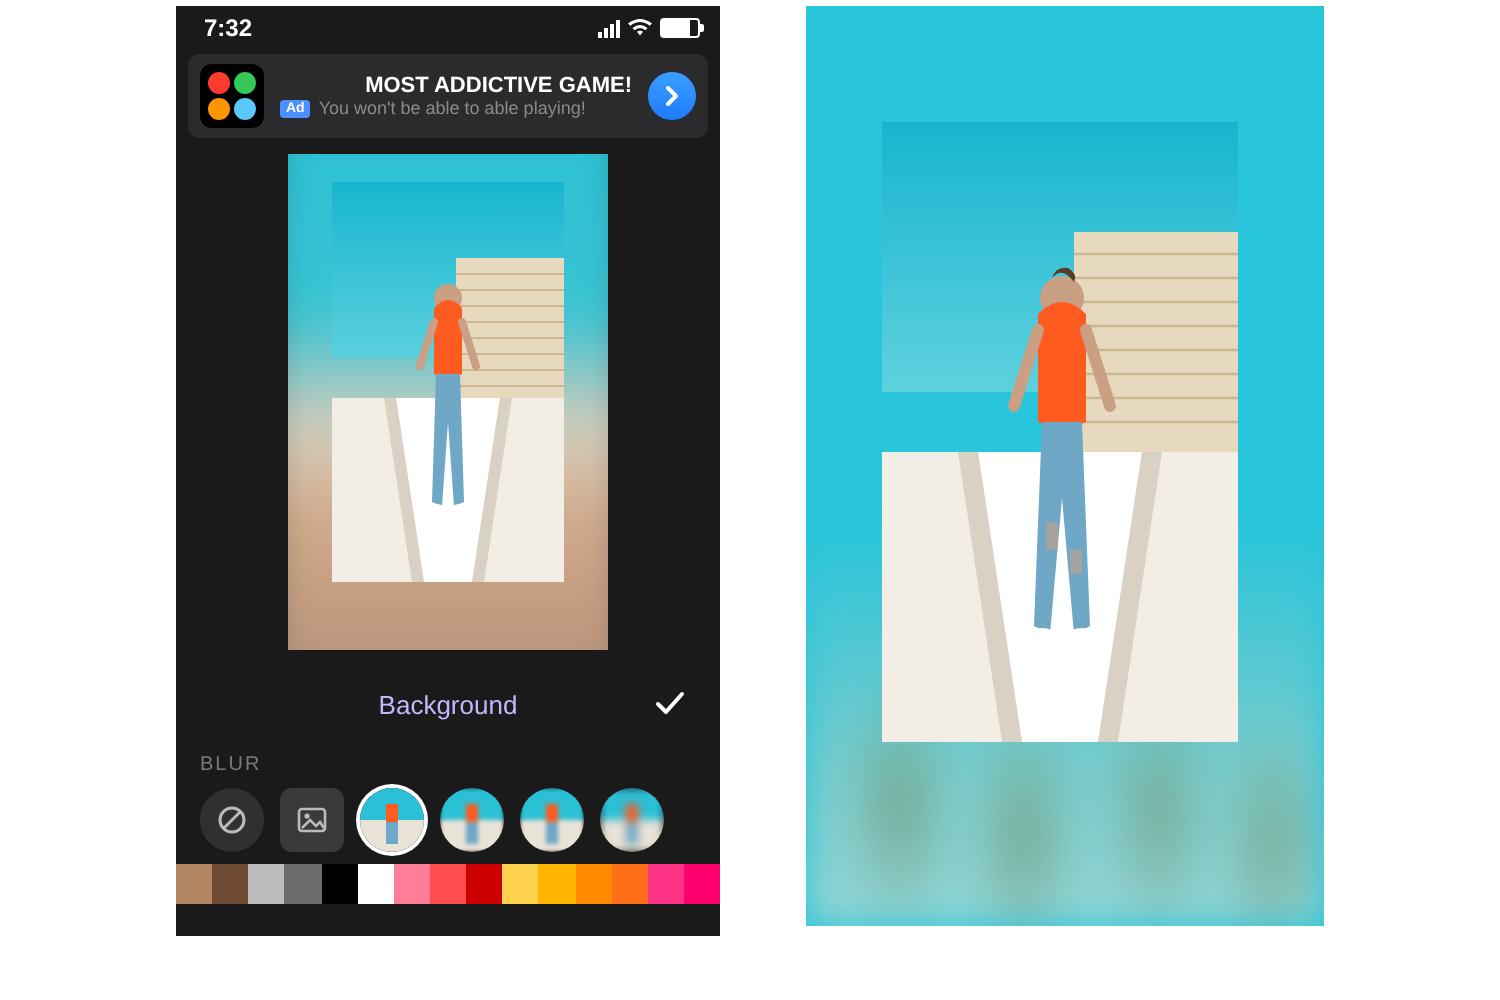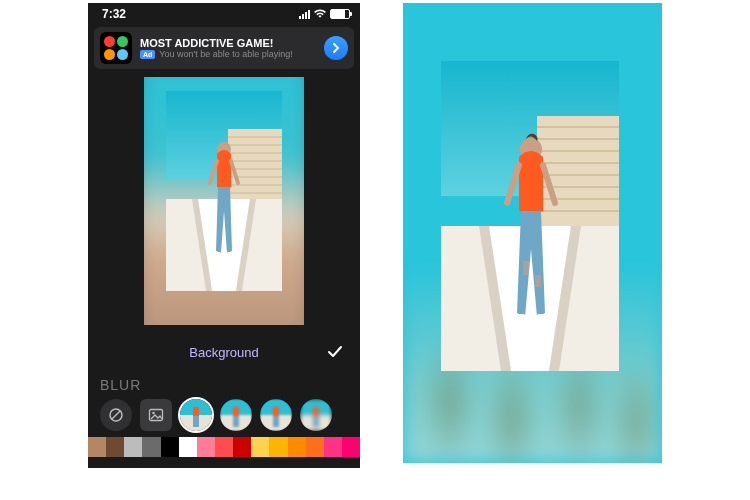--- a/index.html
+++ b/index.html
@@ -32,20 +32,21 @@
   .batt i { display:block; height:100%; width:80%; background:#fff; }
 
   .ad {
     margin: 2px 6px 0 6px;
     background: #2b2b2d;
     border-radius: 6px;
     height: 42px;
     display: flex; align-items: center;
     padding: 4px 6px;
     gap: 8px;
+    text-align: right;
   }
   .ad-icon {
     width: 32px; height: 32px; border-radius: 6px; background:#000;
     display:flex; align-items:center; justify-content:center; position:relative; overflow:hidden;
   }
   .ad-icon .dot { position:absolute; width:11px; height:11px; border-radius:50%; }
   .d1{background:#ff3b30; left:4px; top:4px;}
   .d2{background:#34c759; right:4px; top:4px;}
   .d3{background:#ff9500; left:4px; bottom:4px;}
   .d4{background:#5ac8fa; right:4px; bottom:4px;}
@@ -87,21 +88,21 @@
   }
   .bg-title { font-size: 13px; color:#c4b5fd; }
   .confirm {
     position:absolute; right:14px; top:2px;
     width:22px; height:22px;
     display:flex; align-items:center; justify-content:center;
   }
   .confirm svg { width:18px; height:18px; }
 
   .section-label {
-    font-size: 14px; letter-spacing: 1px;
+    font-size: 10px; letter-spacing: 1px;
     color:#7a7a7d; margin: 12px 0 6px 12px;
   }
 
   .blur-row {
     display:flex; align-items:center; gap:8px;
     padding: 0 12px;
   }
   .blur-opt {
     width:32px; height:32px; border-radius:50%;
     display:flex; align-items:center; justify-content:center;

